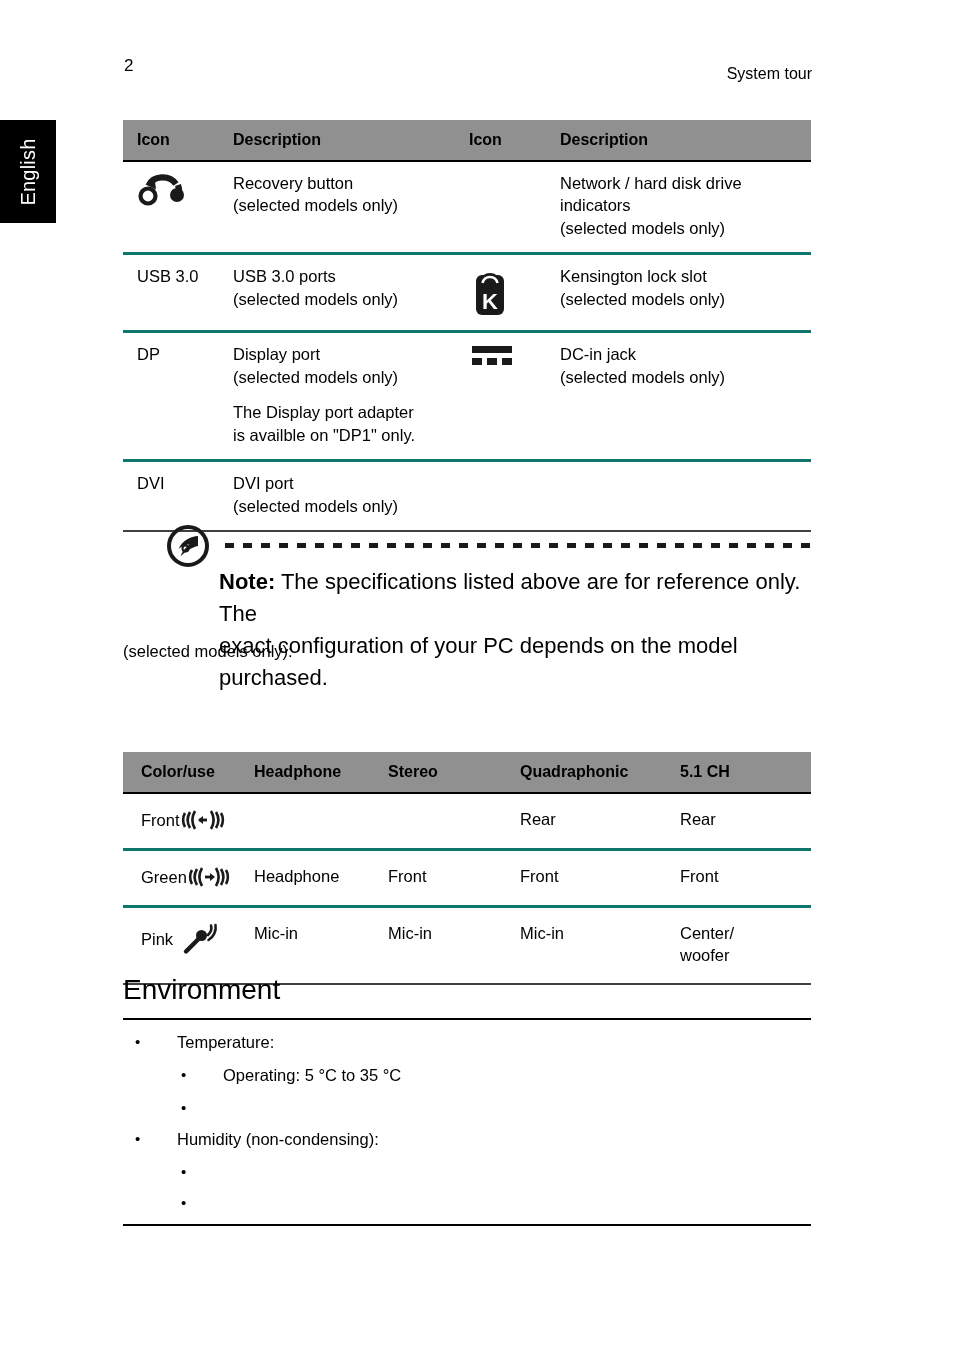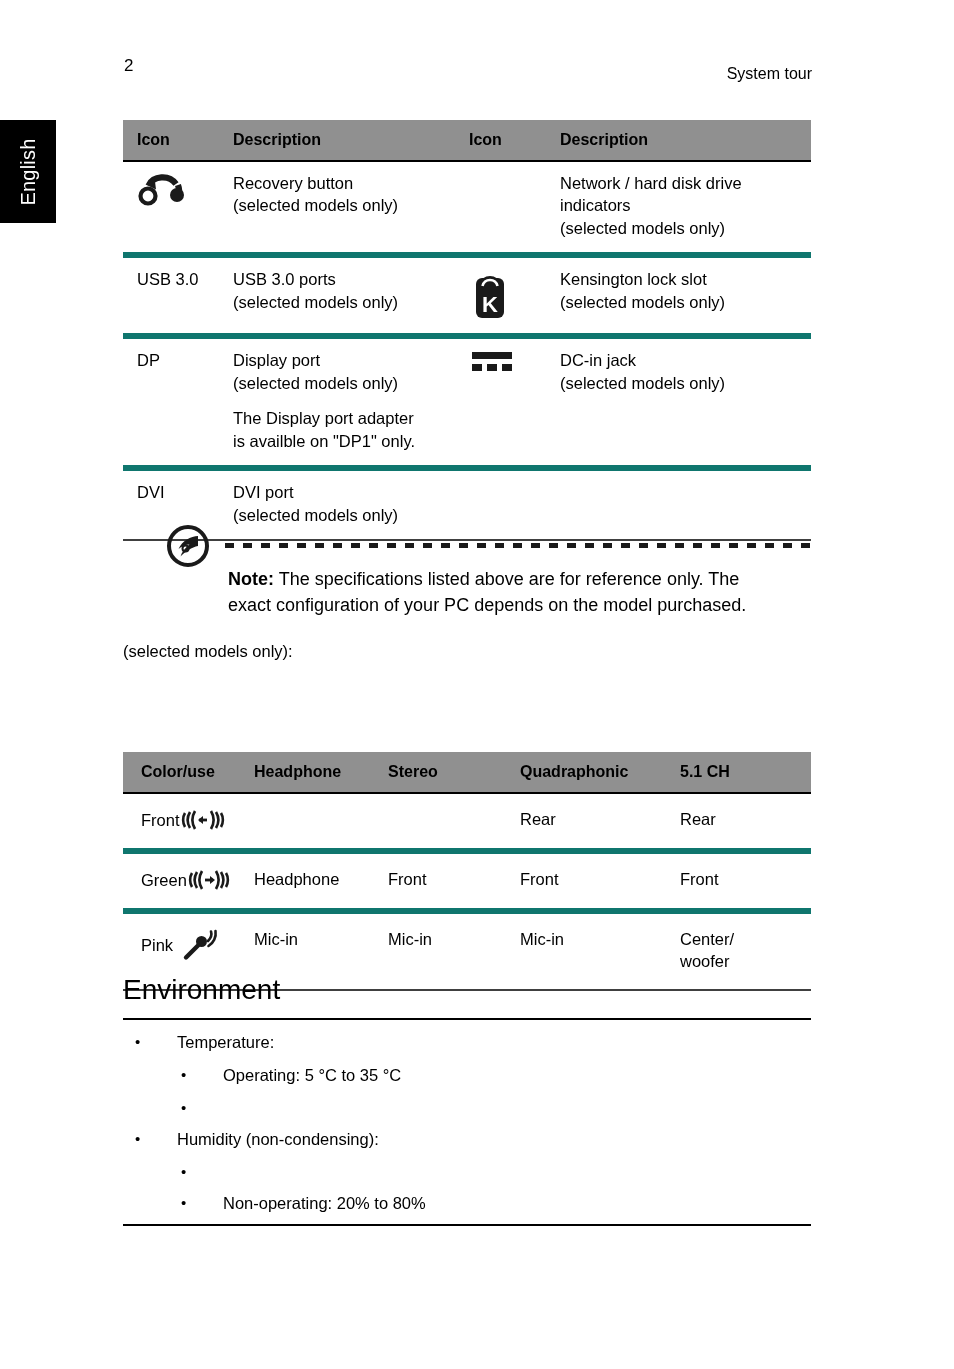--- a/index.html
+++ b/index.html
@@ -78,21 +78,21 @@
     color: #000000;
     font-weight: bold;
     text-align: left;
     font-size: 16px;
     padding: 11px 0 11px 0;
     border-bottom: 2px solid #000000;
   }
   .doc-table tbody td {
     vertical-align: top;
     padding: 10px 8px 13px 0;
-    border-bottom: 6px solid #0f766e;
+    border-bottom: 3px solid #0f766e;
     line-height: 1.36;
   }
   .doc-table tbody tr:last-child td {
     border-bottom: 2px solid #404040;
   }
 
   
   .t1 col.c-icon1  { width: 110px; }
   .t1 col.c-desc1  { width: 236px; }
   .t1 col.c-icon2  { width: 91px; }
@@ -135,24 +135,24 @@
   }
   .note-dashes {
     position: absolute;
     left: 102px;
     top: 25px;
     width: 586px;
     height: 5px;
   }
   .note-text {
     position: absolute;
-    left: 105px;
+    left: 96px;
     top: 48px;
     width: 583px;
-    font-size: 18px;
+    font-size: 22px;
     line-height: 1.45;
   }
 
   
   .intro-para {
     position: absolute;
     left: 123px;
     top: 640px;
     width: 660px;
     font-size: 16.5px;
@@ -467,17 +467,16 @@
   </div>
   <div class="bullet-row lvl1">
     <span class="bullet-mark">•</span>
     <span class="bullet-text">Humidity (non-condensing):</span>
   </div>
   <div class="bullet-row lvl2">
     <span class="bullet-mark">•</span>
   </div>
   <div class="bullet-row lvl2">
     <span class="bullet-mark">•</span>
-    <span class="bullet-text">Non-operating: 20% to 80%</span>
   </div>
 </div>
 
 <div class="bottom-rule"></div>
 
 </body></html>

